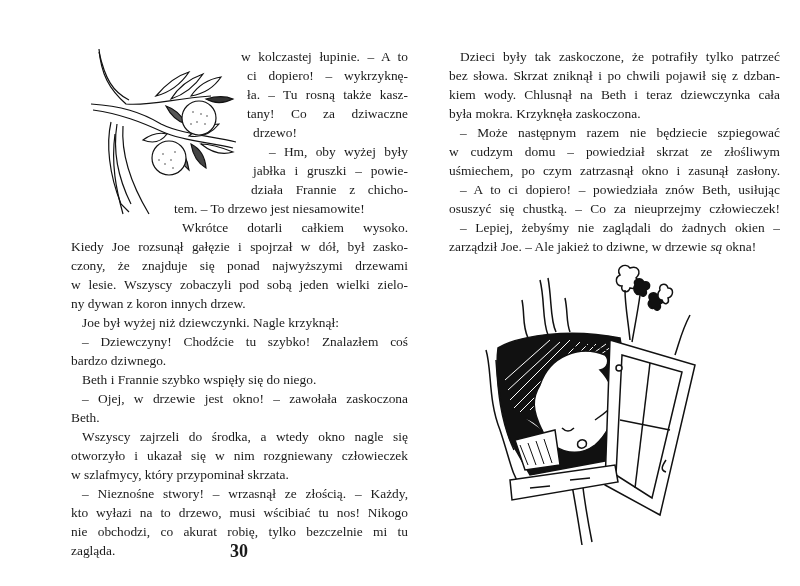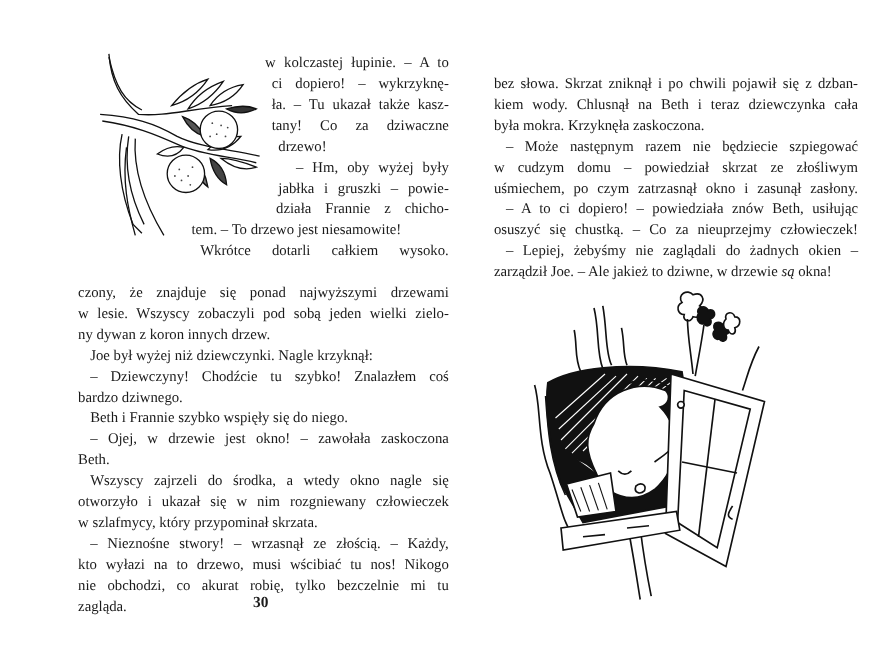--- a/index.html
+++ b/index.html
@@ -3,21 +3,21 @@
 <meta charset="utf-8">
 <style>
   html, body { margin: 0; padding: 0; background: #ffffff; }
   body { width: 800px; height: 586px; position: relative; overflow: hidden;
          font-family: "Liberation Serif", "DejaVu Serif", serif; color: #1a1a1a; }
   .page { position: absolute; top: 0; height: 586px; }
   .page-left { left: 0; width: 400px; margin-left: 41px; }
   .page-right { left: 400px; width: 400px; }
   .line { position: absolute; font-size: 13.4px; line-height: 18px; white-space: nowrap; }
   .just { text-align: justify; text-align-last: justify; }
-  .folio { position: absolute; top: 541px; left: 189px; font-size: 14px; font-weight: bold; }
+  .folio { position: absolute; top: 541px; left: 189px; font-size: 18px; font-weight: bold; }
   .illus { position: absolute; }
   em { font-style: italic; margin-top: 32px; }
 </style>
 </head>
 <body>
 
 <div class="page page-left">
 
   <svg class="illus" style="left:30px;top:44px" width="180" height="180" viewBox="0 0 180 180" fill="none" stroke="#111" stroke-width="1.2">
     <path d="M28 5 C30 30,38 45,55 60 C80 62,100 55,140 52"></path>
@@ -53,28 +53,29 @@
       <circle cx="104" cy="108" r="0.8"></circle>
         <circle cx="88" cy="116" r="0.8"></circle>
         <circle cx="102" cy="124" r="0.8"></circle>
     </g>
   </svg>
 
   <div class="line" style="left:200px;top:48px;width:167px">
       <span class="just" style="display:block">w kolczastej łupinie. – A to</span>
     </div>
   <div class="line just" style="left:206px;top:67px;width:161px">ci dopiero! – wykrzyknę-</div>
-  <div class="line just" style="left:206px;top:86px;width:161px">ła. – Tu ukazał także kasz-</div>
+  <div class="line just" style="left:206px;top:86px;width:161px">ła. – Tu rosną także kasz-</div>
   <div class="line just" style="left:206px;top:105px;width:161px">tany! Co za dziwaczne</div>
   <div class="line" style="left:212px;top:124px">drzewo!</div>
   <div class="line just" style="left:228px;top:143px;width:139px">– Hm, oby wyżej były</div>
   <div class="line just" style="left:212px;top:162px;width:155px">jabłka i gruszki – powie-</div>
   <div class="line just" style="left:210px;top:181px;width:157px">działa Frannie z chicho-</div>
   <div class="line" style="left:133px;top:200px">tem. – To drzewo jest niesamowite!</div>
   <div class="line just" style="left:141px;top:219px;width:226px">Wkrótce dotarli całkiem wysoko.</div>
+  <div class="line just" style="left:30px;top:238px;width:337px">Kiedy Joe rozsunął gałęzie i spojrzał w dół, był zasko-</div>
   <div class="line just" style="left:30px;top:276px;width:337px">w lesie. Wszyscy zobaczyli pod sobą jeden wielki zielo-</div>
   <div class="line just" style="left:30px;top:257px;width:337px">czony, że znajduje się ponad najwyższymi drzewami</div>
   <div class="line" style="left:30px;top:295px">ny dywan z koron innych drzew.</div>
   <div class="line" style="left:41px;top:314px">Joe był wyżej niż dziewczynki. Nagle krzyknął:</div>
   <div class="line just" style="left:41px;top:333px;width:326px">– Dziewczyny! Chodźcie tu szybko! Znalazłem coś</div>
   <div class="line" style="left:30px;top:352px">bardzo dziwnego.</div>
   <div class="line" style="left:41px;top:371px">Beth i Frannie szybko wspięły się do niego.</div>
   <div class="line just" style="left:41px;top:390px;width:326px">– Ojej, w drzewie jest okno! – zawołała zaskoczona</div>
   <div class="line" style="left:30px;top:409px">Beth.</div>
   <div class="line just" style="left:30px;top:447px;width:337px">otworzyło i ukazał się w nim rozgniewany człowieczek</div>
@@ -82,20 +83,21 @@
   <div class="line" style="left:30px;top:466px">w szlafmycy, który przypominał skrzata.</div>
   <div class="line just" style="left:41px;top:485px;width:326px">– Nieznośne stwory! – wrzasnął ze złością. – Każdy,</div>
   <div class="line just" style="left:30px;top:504px;width:337px">kto wyłazi na to drzewo, musi wścibiać tu nos! Nikogo</div>
   <div class="line just" style="left:30px;top:523px;width:337px">nie obchodzi, co akurat robię, tylko bezczelnie mi tu</div>
   <div class="line" style="left:30px;top:542px">zagląda.</div>
 
   <div class="folio">30</div>
 </div>
 
 <div class="page page-right">
+  <div class="line just" style="left:60px;top:48px;width:320px">Dzieci były tak zaskoczone, że potrafiły tylko patrzeć</div>
   <div class="line just" style="left:49px;top:67px;width:331px">bez słowa. Skrzat zniknął i po chwili pojawił się z dzban-</div>
   <div class="line just" style="left:49px;top:86px;width:331px">kiem wody. Chlusnął na Beth i teraz dziewczynka cała</div>
   <div class="line" style="left:49px;top:105px">była mokra. Krzyknęła zaskoczona.</div>
   <div class="line just" style="left:60px;top:124px;width:320px">– Może następnym razem nie będziecie szpiegować</div>
   <div class="line just" style="left:49px;top:143px;width:331px">w cudzym domu – powiedział skrzat ze złośliwym</div>
   <div class="line just" style="left:49px;top:162px;width:331px">uśmiechem, po czym zatrzasnął okno i zasunął zasłony.</div>
   <div class="line just" style="left:60px;top:181px;width:320px">– A to ci dopiero! – powiedziała znów Beth, usiłując</div>
   <div class="line just" style="left:49px;top:200px;width:331px">osuszyć się chustką. – Co za nieuprzejmy człowieczek!</div>
   <div class="line just" style="left:60px;top:219px;width:320px">– Lepiej, żebyśmy nie zaglądali do żadnych okien –</div>
   <div class="line" style="left:49px;top:238px"><span>zarządził Joe. – Ale jakież to dziwne, w drzewie </span><em>są</em><span> okna!</span></div>

